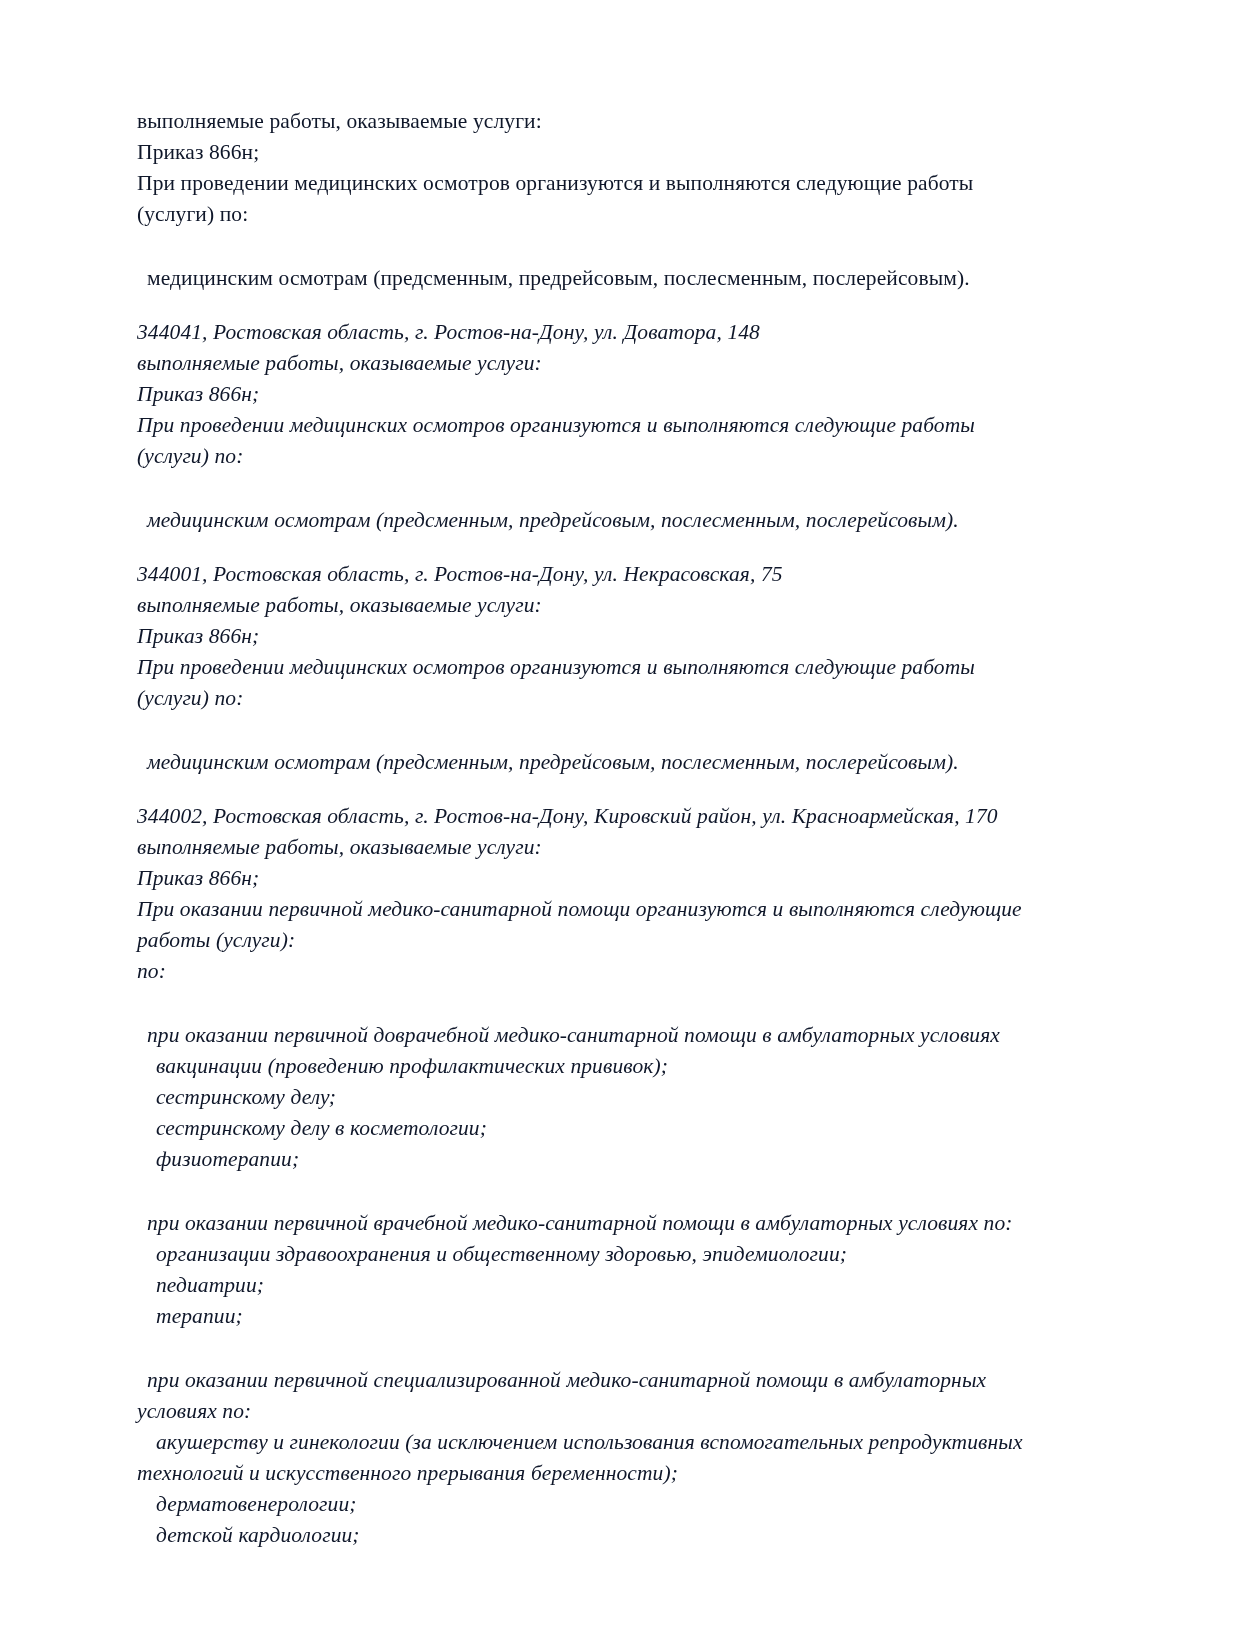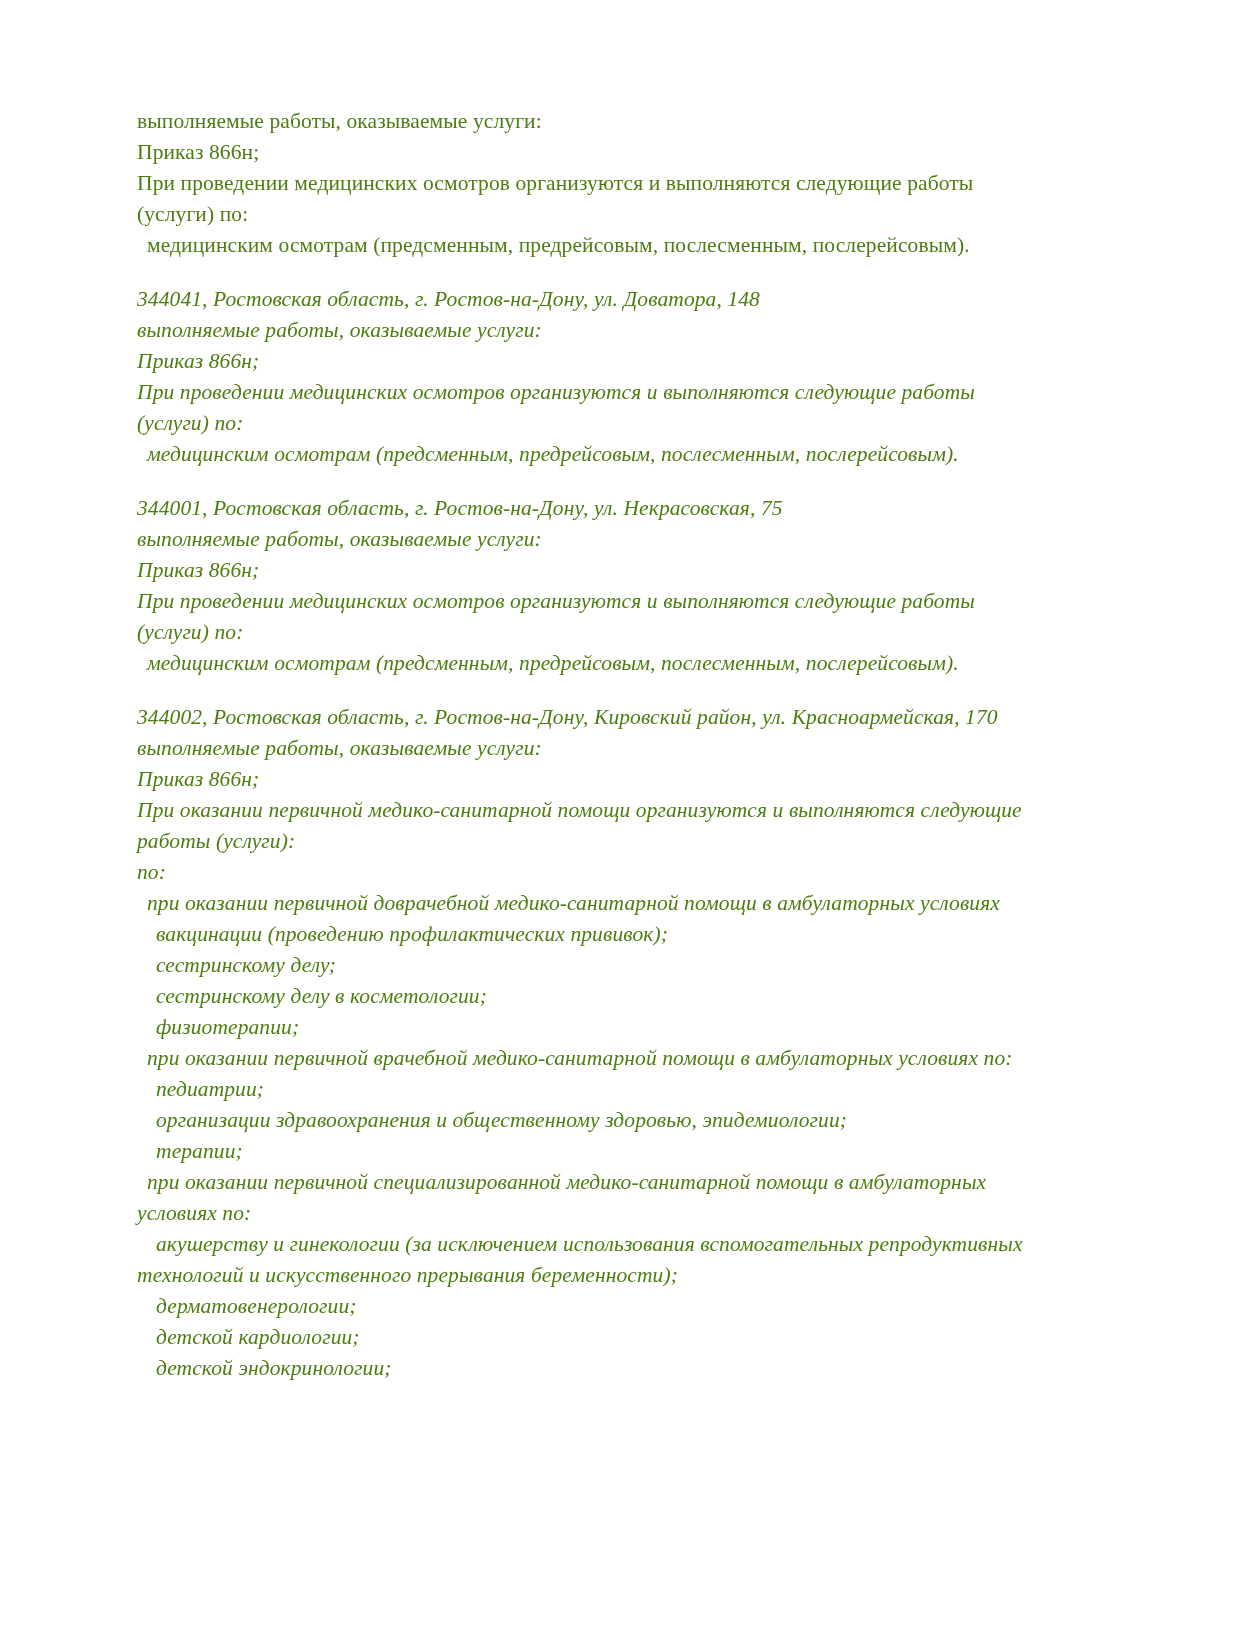--- a/index.html
+++ b/index.html
@@ -7,39 +7,39 @@
     padding: 0;
     background: #ffffff;
   }
   .page {
     position: relative;
     width: 1240px;
     height: 1650px;
     background: #ffffff;
     overflow: hidden;
     font-family: "Liberation Serif", "DejaVu Serif", serif;
-    color: #4d7c0f;
+    color: #0f172a;
   }
   .content {
     position: absolute;
     left: 137px;
     top: 106px;
     width: 990px;
     font-size: 21.5px;
     line-height: 31px;
     letter-spacing: 0.1px;
   }
   .doc-section { margin: 0; padding: 0; }
   .doc-section + .doc-section { margin-top: 23px; font-style: italic; }
   .ln {
     white-space: nowrap;
     margin: 0;
     padding: 0;
   }
-  .ind-1 { padding-left: 10px; }
+  .ind-1 { padding-left: 10px; margin-top: 33px; }
   .ind-2 { padding-left: 19px; }
 </style>
 </head>
 <body>
 
 <div class="page">
   <div class="content" id="document-content">
       <div class="doc-section">
         <div class="ln ind-0">выполняемые работы, оказываемые услуги:</div>
         <div class="ln ind-0">Приказ 866н;</div>
@@ -69,25 +69,24 @@
         <div class="ln ind-0">Приказ 866н;</div>
         <div class="ln ind-0">При оказании первичной медико-санитарной помощи организуются и выполняются следующие</div>
         <div class="ln ind-0">работы (услуги):</div>
         <div class="ln ind-0">по:</div>
         <div class="ln ind-1">при оказании первичной доврачебной медико-санитарной помощи в амбулаторных условиях</div>
         <div class="ln ind-2">вакцинации (проведению профилактических прививок);</div>
         <div class="ln ind-2">сестринскому делу;</div>
         <div class="ln ind-2">сестринскому делу в косметологии;</div>
         <div class="ln ind-2">физиотерапии;</div>
         <div class="ln ind-1">при оказании первичной врачебной медико-санитарной помощи в амбулаторных условиях по:</div>
+        <div class="ln ind-2">организации здравоохранения и общественному здоровью, эпидемиологии;</div>
         <div class="ln ind-2">педиатрии;</div>
-        <div class="ln ind-2">организации здравоохранения и общественному здоровью, эпидемиологии;</div>
         <div class="ln ind-2">терапии;</div>
         <div class="ln ind-1">при оказании первичной специализированной медико-санитарной помощи в амбулаторных</div>
         <div class="ln ind-0">условиях по:</div>
         <div class="ln ind-2">акушерству и гинекологии (за исключением использования вспомогательных репродуктивных</div>
         <div class="ln ind-0">технологий и искусственного прерывания беременности);</div>
         <div class="ln ind-2">дерматовенерологии;</div>
         <div class="ln ind-2">детской кардиологии;</div>
-        <div class="ln ind-2">детской эндокринологии;</div>
       </div>
     </div>
 </div>
 
 </body></html>

